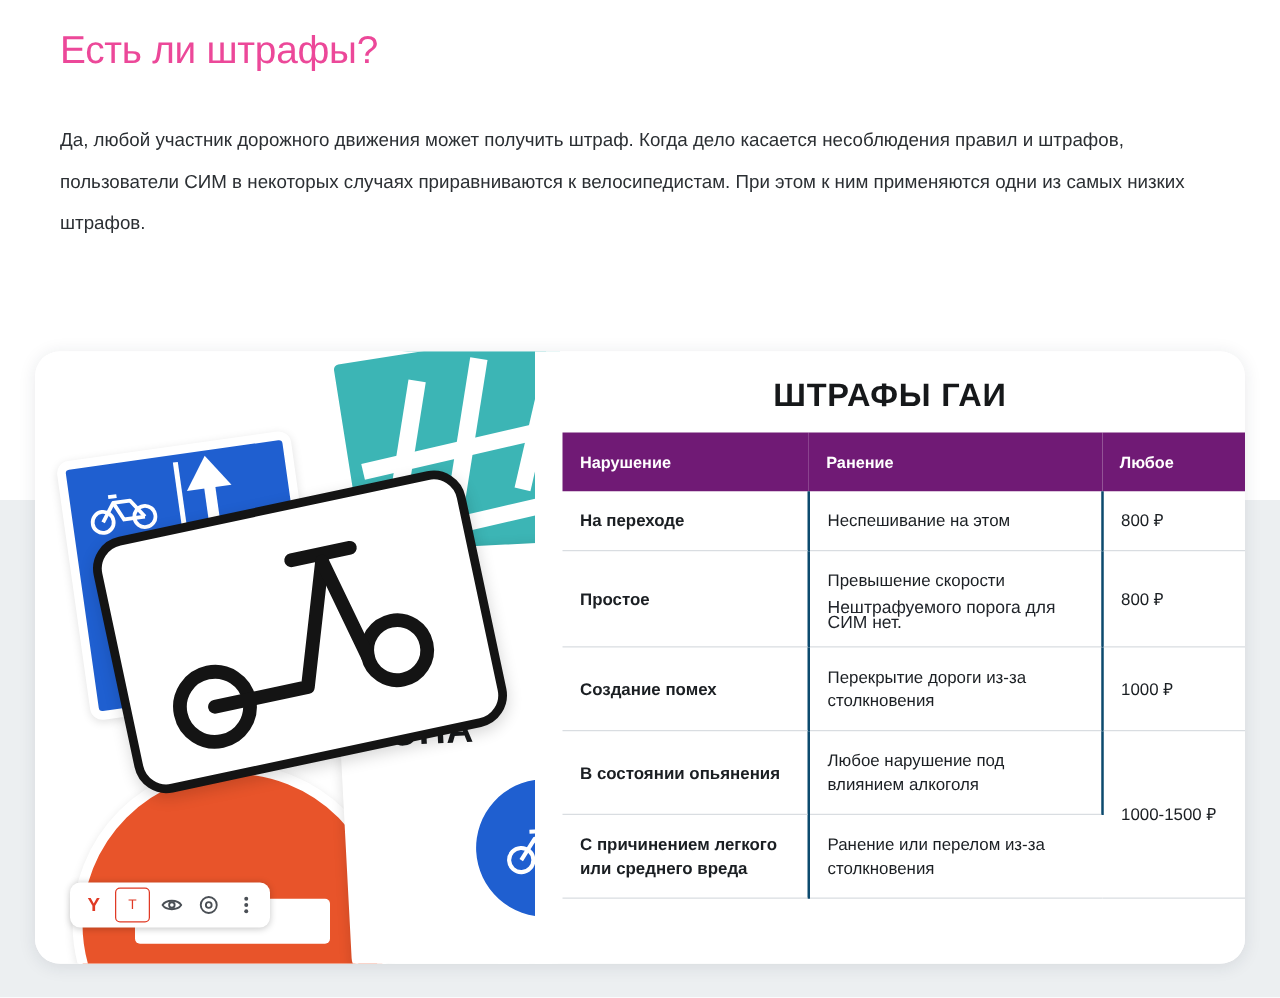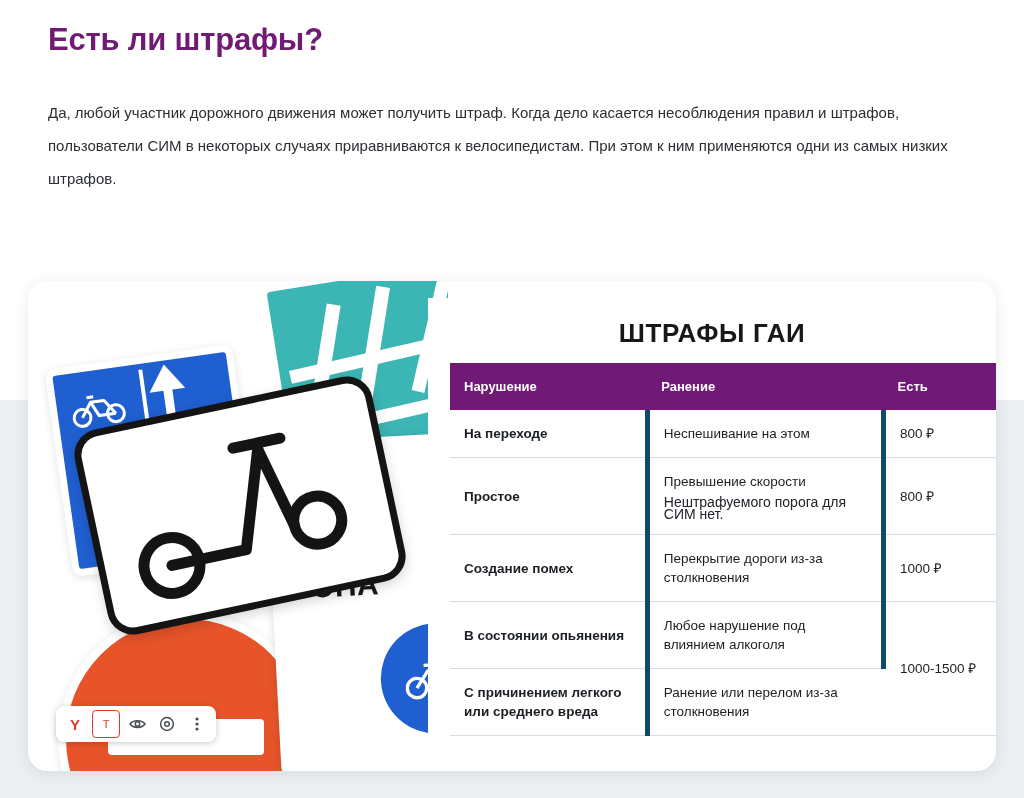--- a/index.html
+++ b/index.html
@@ -34,23 +34,23 @@
 
   .article {
     position: absolute;
     left: 48px;
     top: 0;
     width: 940px;
   }
 
   .article-title {
     font-size: 31px;
-    font-weight: bold;
+    font-weight: normal;
     letter-spacing: -0.2px;
-    color: #701a75;
+    color: #ec4899;
     margin: 22px 0 0 0;
   }
 
   .article-paragraph {
     font-size: 15px;
     line-height: 33px;
     color: #2b2f33;
     margin: 38px 0 0 0;
     max-width: 940px;
   }
@@ -278,21 +278,21 @@
     border: 1.4px solid #e03a25;
     color: #e03a25;
     font-size: 11px;
     border-radius: 4px;
   }
 
   
   .fines {
     position: absolute;
     left: 400px;
-    top: 17px;
+    top: 0;
     width: 568px;
     height: 490px;
     background: #ffffff;
   }
   .fines-title {
     position: absolute;
     left: 0;
     top: 20px;
     width: 568px;
     text-align: center;
@@ -312,21 +312,21 @@
   table.fines-table thead th {
     background: #701a75;
     color: #ffffff;
     text-align: left;
     font-size: 13px;
     font-weight: bold;
     padding: 16px 14px;
   }
   table.fines-table tbody td {
     border-bottom: 1px solid #d9dde1;
-    border-right: 5px solid #0c4a6e;
+    border-right: 2px solid #0c4a6e;
     padding: 14px 14px;
     vertical-align: middle;
     color: #1b1f23;
     line-height: 19px;
   }
   table.fines-table tbody td:last-child { border-right: none; }
   .col-violation { width: 196px; font-weight: bold; }
   .col-example   { width: 240px; }
   .col-fine      { width: 136px; }
   .sub-note {
@@ -429,21 +429,21 @@
     </div>
 
     <div class="fines">
       <div class="fines-title">ШТРАФЫ ГАИ</div>
 
       <table class="fines-table">
         <thead>
           <tr>
             <th class="col-violation">Нарушение</th>
             <th class="col-example">Ранение</th>
-            <th class="col-fine">Есть</th>
+            <th class="col-fine">Любое</th>
           </tr>
         </thead>
         <tbody>
           <tr>
             <td class="col-violation">На переходе</td>
             <td class="col-example">
               <span>Неспешивание на этом</span>
             </td>
             <td class="col-fine">800 ₽</td>
           </tr>

